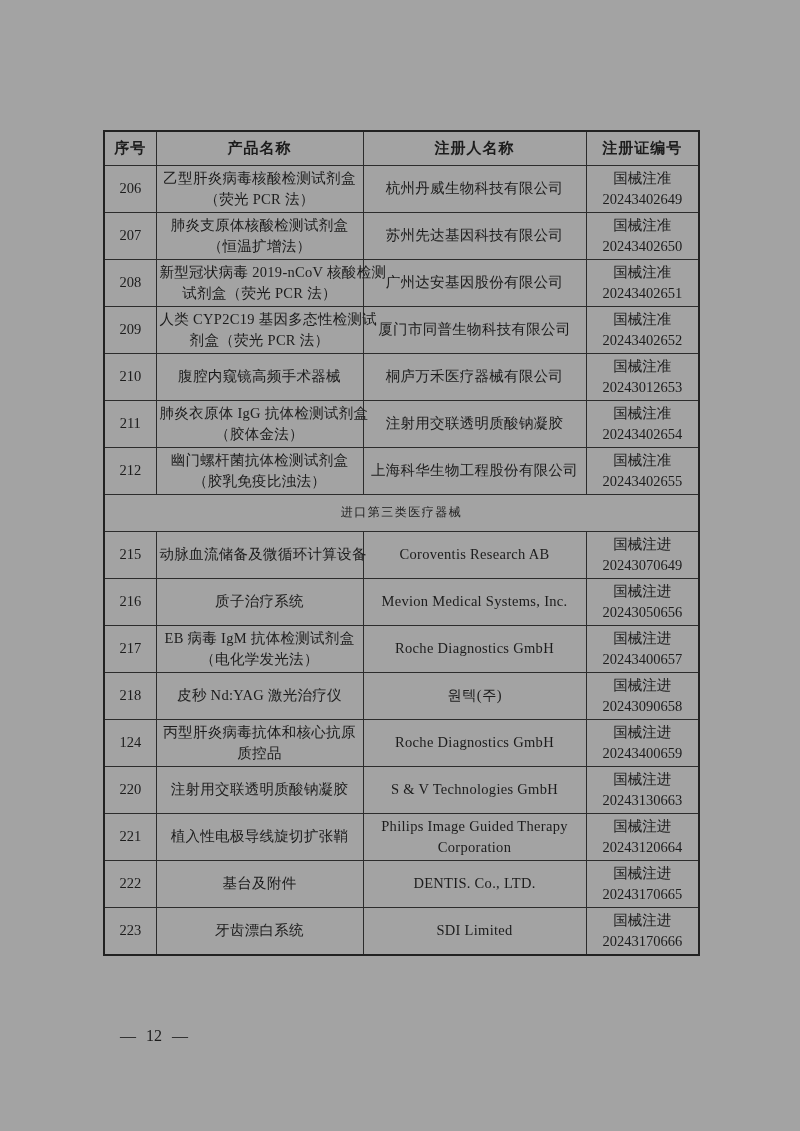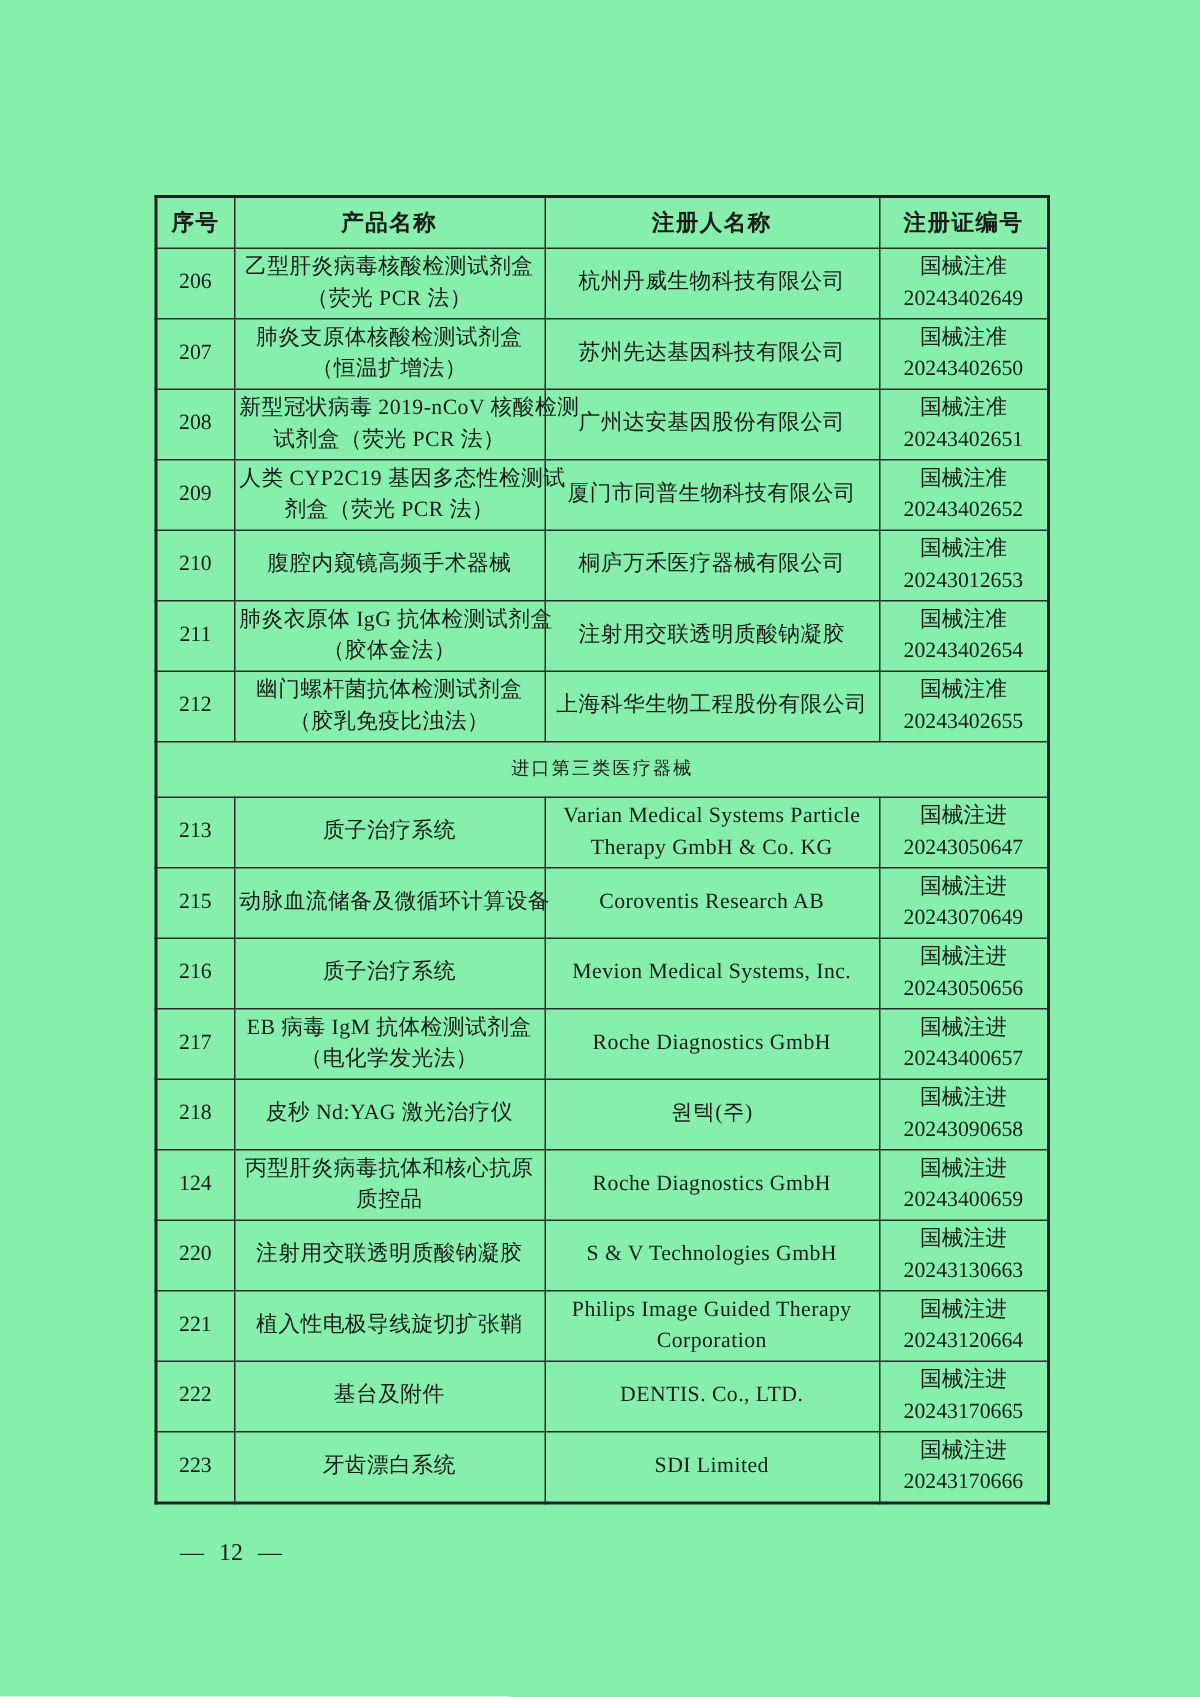--- a/index.html
+++ b/index.html
@@ -5,21 +5,21 @@
   * { box-sizing: border-box; margin: 0; padding: 0; }
   html, body {
     width: 800px; height: 1131px;
     background: #ffffff;
     font-family: "Liberation Serif", "DejaVu Serif", serif;
     color: #1c1c1c;
   }
   .page {
     position: relative;
     width: 800px; height: 1131px;
-    background: #86efac;
+    background: #a3a3a3;
     overflow: hidden;
   }
   table.reg-table {
     position: absolute;
     left: 103px; top: 130px;
     width: 595px;
     border-collapse: collapse;
     table-layout: fixed;
     border: 2px solid #222222;
   }
@@ -193,36 +193,20 @@
           <td class="col-cert">
             <span class="cell-line">国械注准</span>
             <span class="cell-line">20243402655</span>
           </td>
         </tr>
         <tr class="section-row">
           <td colspan="4">进口第三类医疗器械</td>
         </tr>
         <tr>
           <td class="col-no">
-            <span class="cell-line">213</span>
-          </td>
-          <td class="col-product">
-            <span class="cell-line">质子治疗系统</span>
-          </td>
-          <td class="col-registrant">
-            <span class="cell-line">Varian Medical Systems Particle</span>
-            <span class="cell-line">Therapy GmbH &amp; Co. KG</span>
-          </td>
-          <td class="col-cert">
-            <span class="cell-line">国械注进</span>
-            <span class="cell-line">20243050647</span>
-          </td>
-        </tr>
-        <tr>
-          <td class="col-no">
             <span class="cell-line">215</span>
           </td>
           <td class="col-product">
             <span class="cell-line">动脉血流储备及微循环计算设备</span>
           </td>
           <td class="col-registrant">
             <span class="cell-line">Coroventis Research AB</span>
           </td>
           <td class="col-cert">
             <span class="cell-line">国械注进</span>

